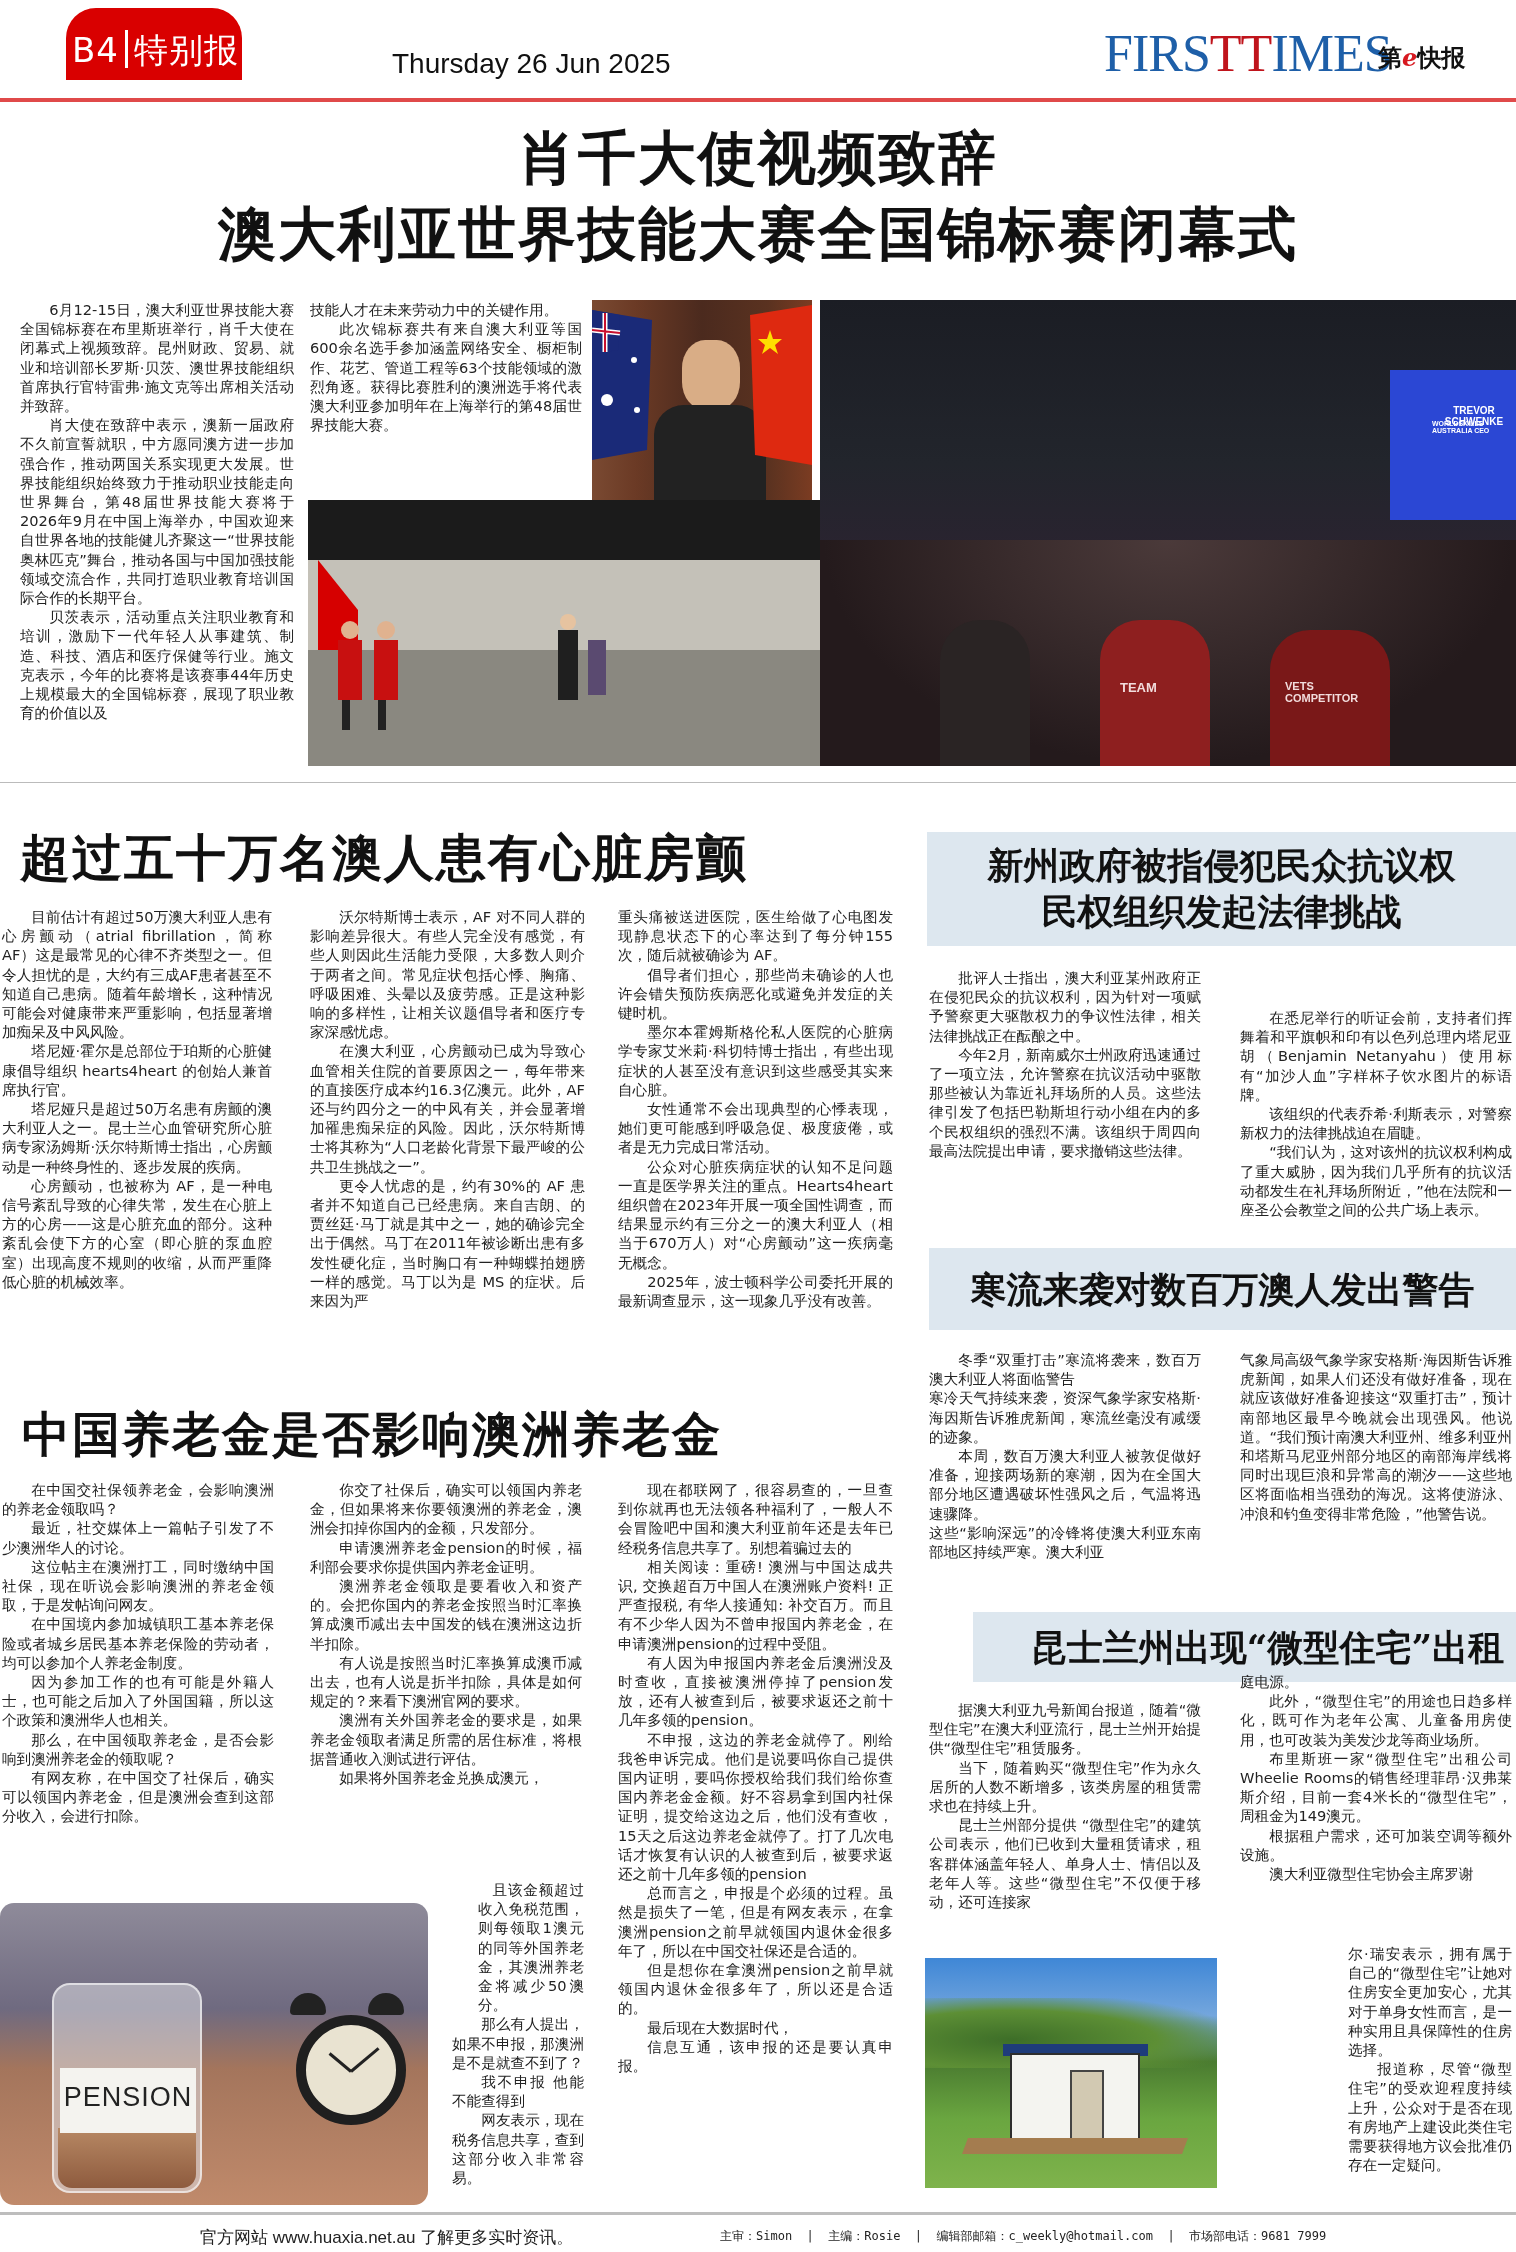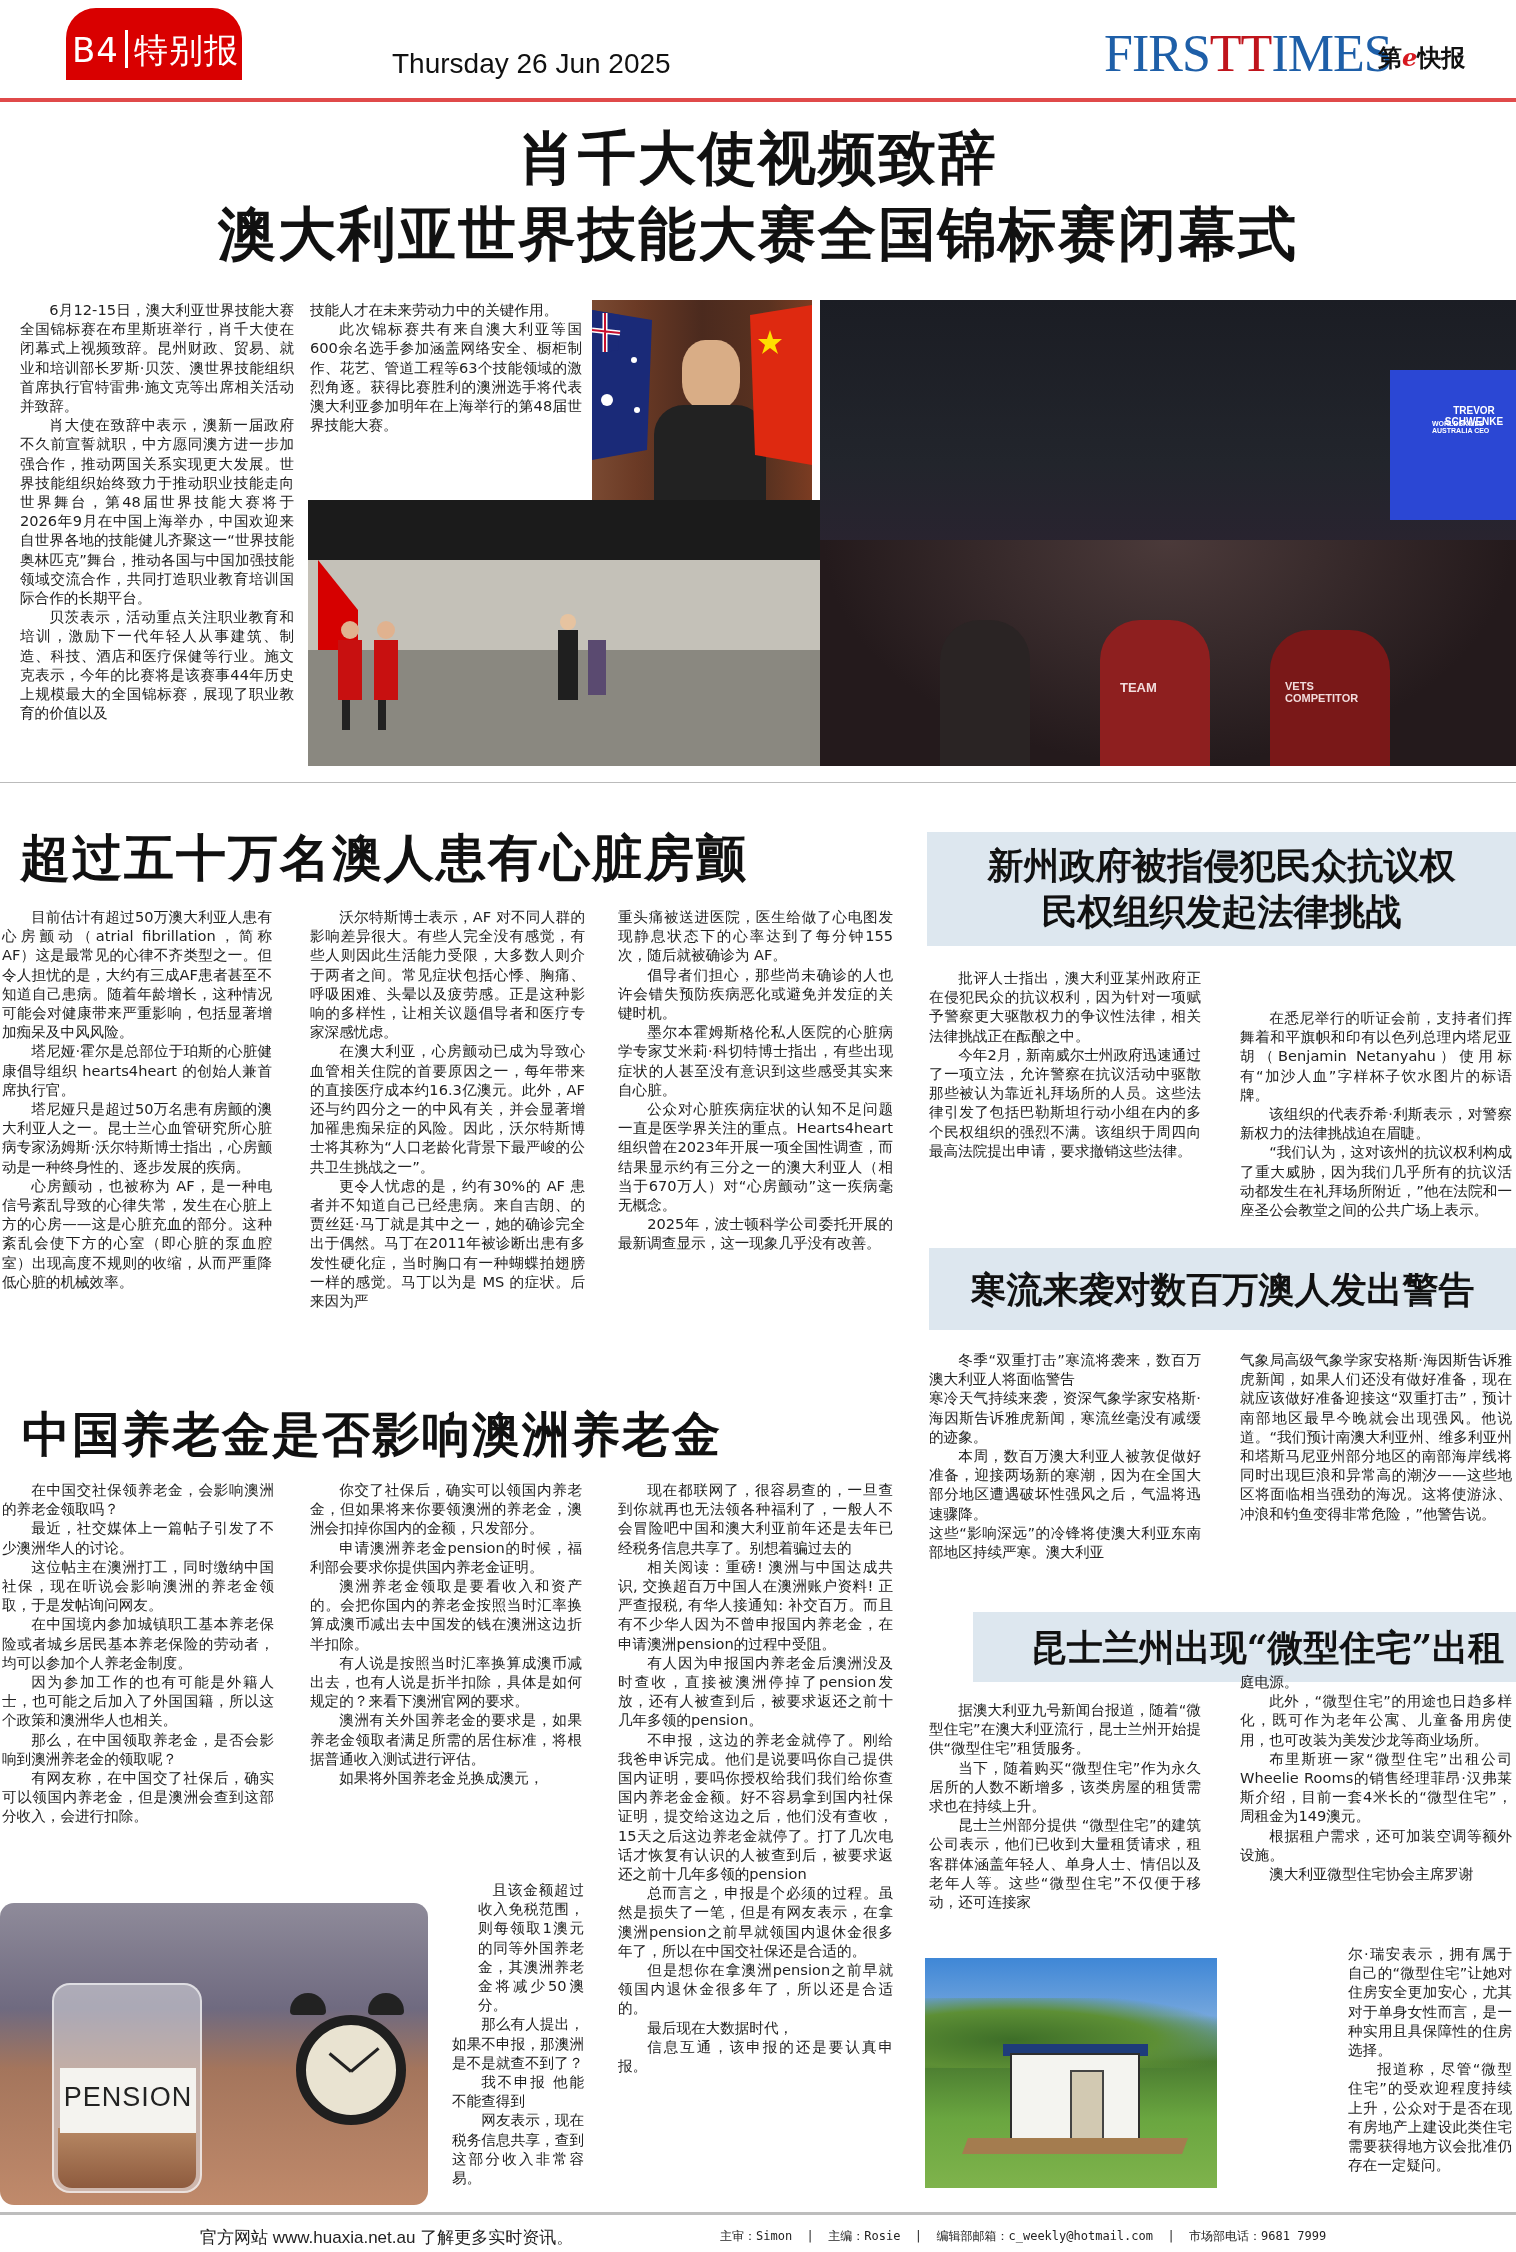--- a/index.html
+++ b/index.html
@@ -155,20 +155,21 @@
 </div>
 <div class="abs col" style="left:310px; top:907px; width:275px;">
   <p>沃尔特斯博士表示，AF 对不同人群的影响差异很大。有些人完全没有感觉，有些人则因此生活能力受限，大多数人则介于两者之间。常见症状包括心悸、胸痛、呼吸困难、头晕以及疲劳感。正是这种影响的多样性，让相关议题倡导者和医疗专家深感忧虑。</p>
   <p>在澳大利亚，心房颤动已成为导致心血管相关住院的首要原因之一，每年带来的直接医疗成本约16.3亿澳元。此外，AF 还与约四分之一的中风有关，并会显著增加罹患痴呆症的风险。因此，沃尔特斯博士将其称为“人口老龄化背景下最严峻的公共卫生挑战之一”。</p>
   <p>更令人忧虑的是，约有30%的 AF 患者并不知道自己已经患病。来自吉朗、的贾丝廷·马丁就是其中之一，她的确诊完全出于偶然。马丁在2011年被诊断出患有多发性硬化症，当时胸口有一种蝴蝶拍翅膀一样的感觉。马丁以为是 MS 的症状。后来因为严</p>
 </div>
 <div class="abs col" style="left:618px; top:907px; width:275px;">
   <div>重头痛被送进医院，医生给做了心电图发现静息状态下的心率达到了每分钟155次，随后就被确诊为 AF。</div>
   <p>倡导者们担心，那些尚未确诊的人也许会错失预防疾病恶化或避免并发症的关键时机。</p>
   <p>墨尔本霍姆斯格伦私人医院的心脏病学专家艾米莉·科切特博士指出，有些出现症状的人甚至没有意识到这些感受其实来自心脏。</p>
+  <p>女性通常不会出现典型的心悸表现，她们更可能感到呼吸急促、极度疲倦，或者是无力完成日常活动。</p>
   <p>公众对心脏疾病症状的认知不足问题一直是医学界关注的重点。Hearts4heart 组织曾在2023年开展一项全国性调查，而结果显示约有三分之一的澳大利亚人（相当于670万人）对“心房颤动”这一疾病毫无概念。</p>
   <p>2025年，波士顿科学公司委托开展的最新调查显示，这一现象几乎没有改善。</p>
 </div>
 
 <div class="abs box-head nsw-head">
   <div>新州政府被指侵犯民众抗议权</div>
   <div>民权组织发起法律挑战</div>
 </div>
 <div class="abs col" style="left:929px; top:968px; width:272px;">
   <p>批评人士指出，澳大利亚某州政府正在侵犯民众的抗议权利，因为针对一项赋予警察更大驱散权力的争议性法律，相关法律挑战正在酝酿之中。</p>

